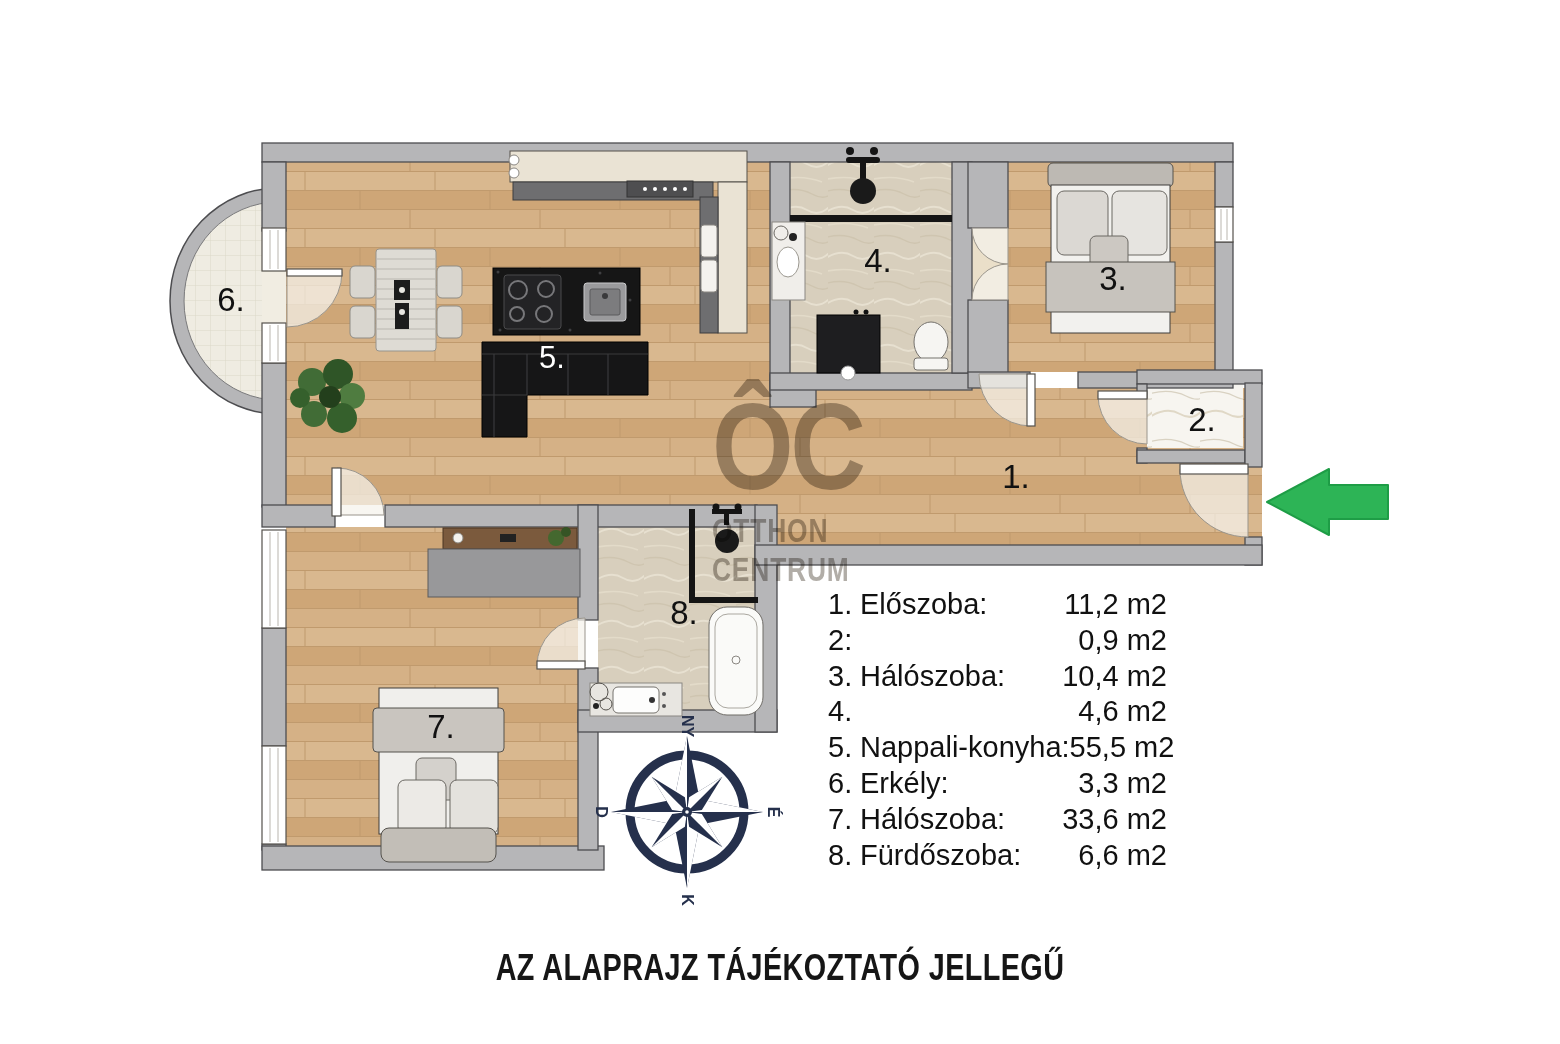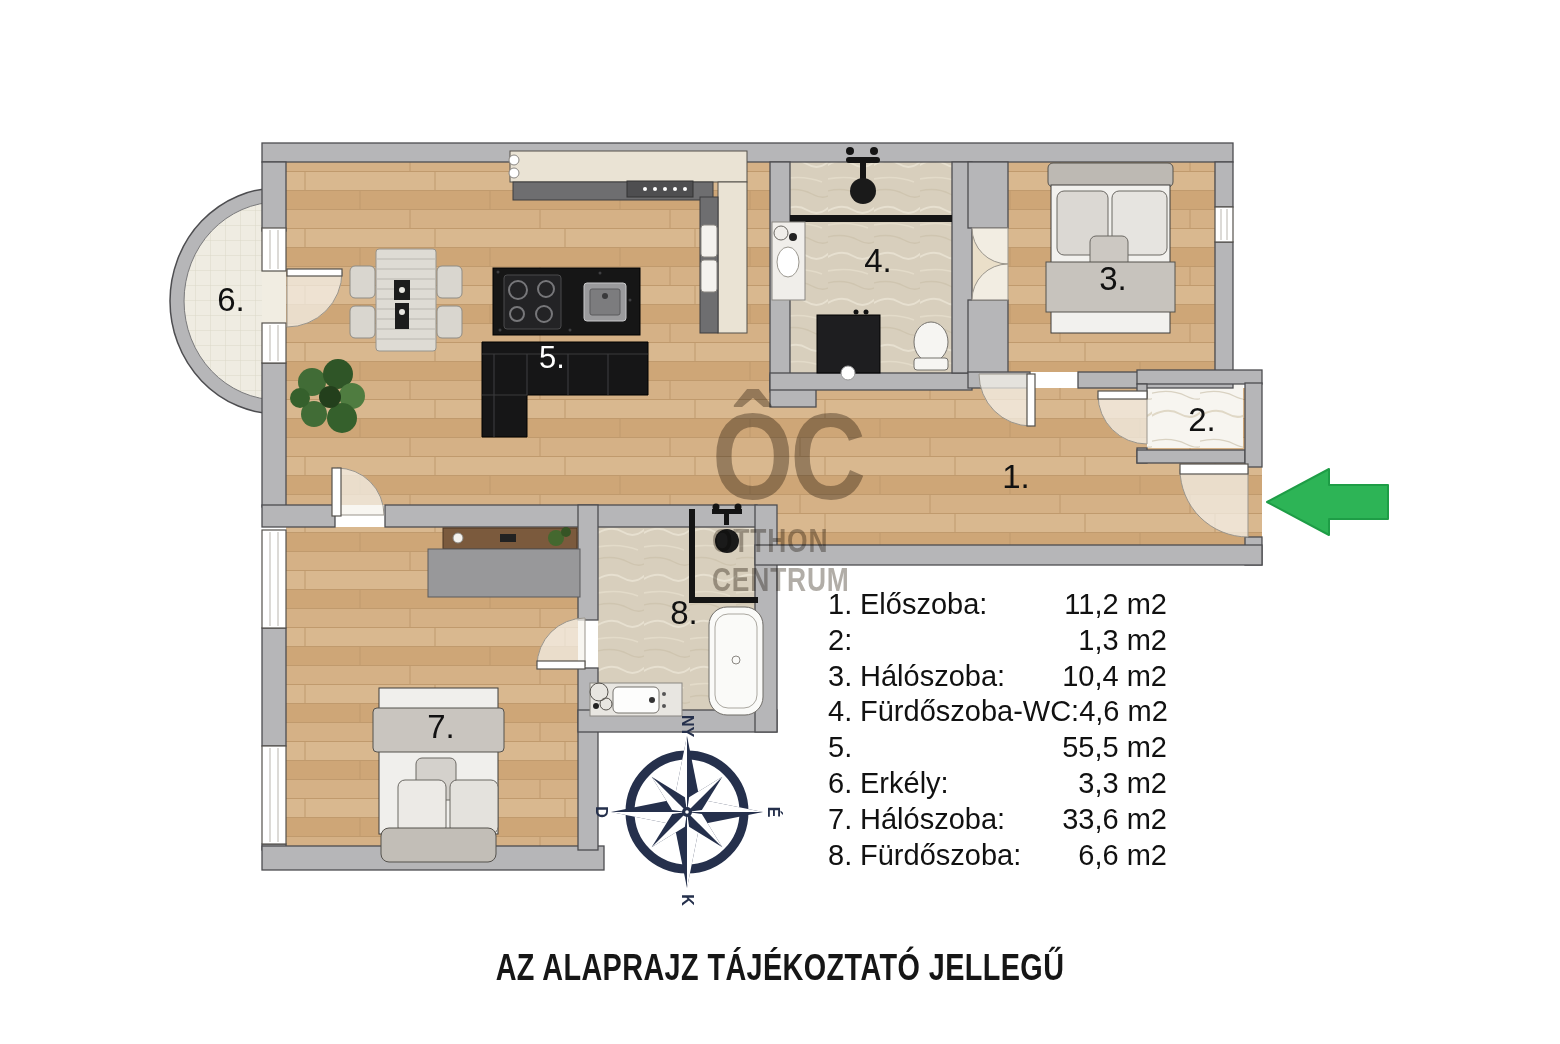--- a/index.html
+++ b/index.html
@@ -1,19 +1,19 @@
 <!DOCTYPE html>
 <html><head>
 <meta charset="utf-8">
 <style>
   html,body{margin:0;padding:0;background:#ffffff;}
   body{font-family:"Liberation Sans",sans-serif;}
   .canvas{position:relative;width:1560px;height:1044px;background:#fff;overflow:hidden;}
   .canvas svg{position:absolute;left:0;top:0;}
-  .watermark{position:absolute;left:712px;top:396px;width:180px;color:rgba(100,92,80,0.5);
+  .watermark{position:absolute;left:712px;top:386px;width:180px;color:rgba(100,92,80,0.5);
     mix-blend-mode:multiply;pointer-events:none;line-height:1;}
   .wm-logo{font-size:122px;font-weight:700;transform:scaleX(0.86);transform-origin:left top;
     letter-spacing:-4px;}
   .wm-line{font-size:33px;font-weight:700;transform:scaleX(0.80);transform-origin:left top;
     letter-spacing:1px;margin-top:6px;}
   .legend{position:absolute;left:828px;top:587px;width:339px;color:#111;font-size:29px;}
   .lrow{display:flex;align-items:baseline;height:35.8px;line-height:35.8px;white-space:nowrap;}
   .lnum{width:32px;flex:none;}
   .lname{flex:none;text-align:center;}
   .larea{margin-left:auto;}
@@ -362,34 +362,34 @@
   </div>
 
   <div class="legend">
     <div class="lrow">
         <span class="lnum">1.</span>
         <span class="lname">Előszoba:</span>
         <span class="larea">11,2 m2</span>
       </div>
     <div class="lrow">
         <span class="lnum">2:</span>
-        <span class="larea">1,3 m2</span>
+        <span class="larea">0,9 m2</span>
       </div>
     <div class="lrow">
         <span class="lnum">3.</span>
         <span class="lname">Hálószoba:</span>
         <span class="larea">10,4 m2</span>
       </div>
     <div class="lrow">
         <span class="lnum">4.</span>
-        <span class="lname">Fürdőszoba-WC:</span>
         <span class="larea">4,6 m2</span>
       </div>
     <div class="lrow">
         <span class="lnum">5.</span>
+        <span class="lname">Nappali-konyha:</span>
         <span class="larea">55,5 m2</span>
       </div>
     <div class="lrow">
         <span class="lnum">6.</span>
         <span class="lname">Erkély:</span>
         <span class="larea">3,3 m2</span>
       </div>
     <div class="lrow">
         <span class="lnum">7.</span>
         <span class="lname">Hálószoba:</span>

